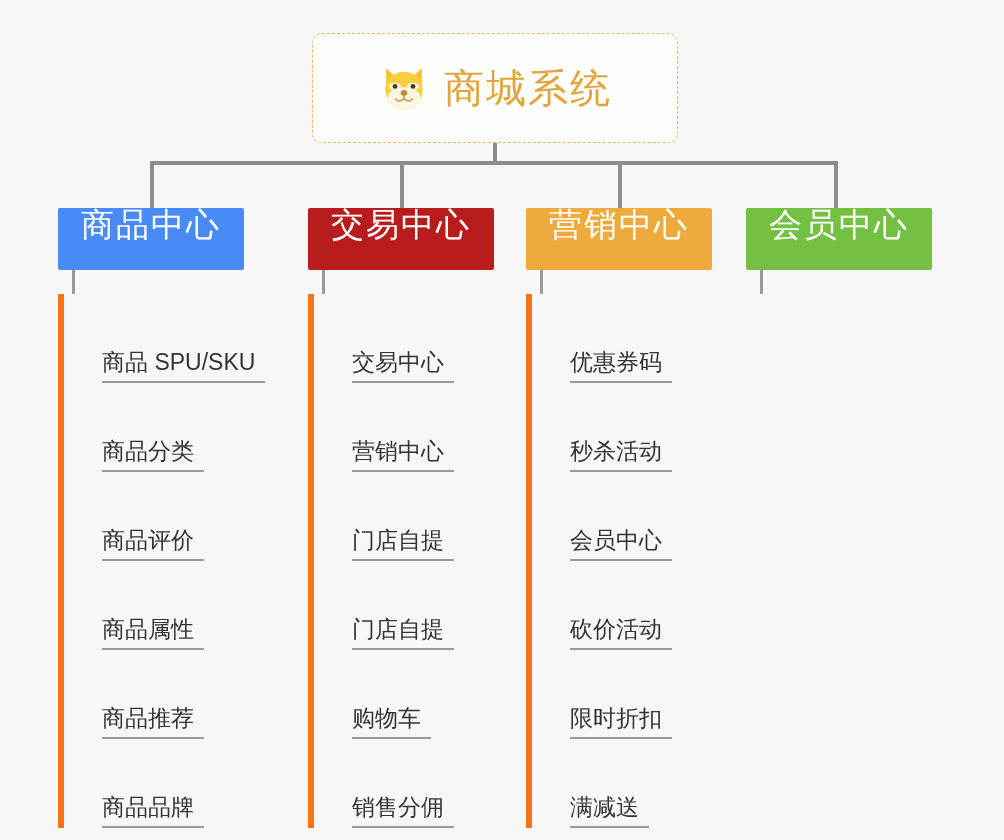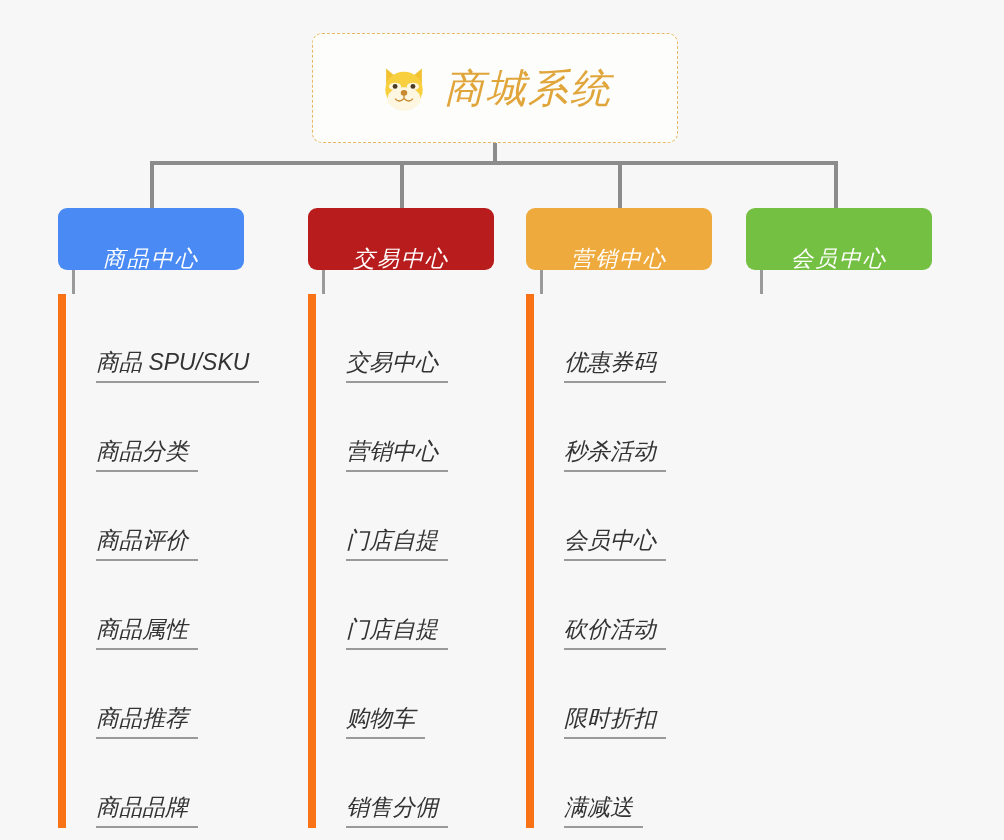--- a/index.html
+++ b/index.html
@@ -12,21 +12,20 @@
     background: #f7f7f7;
     font-family: "Liberation Sans", "DejaVu Sans", sans-serif;
     overflow: hidden;
     position: relative;
   }
 
   #mindmap {
     position: relative;
     width: 1004px;
     height: 840px;
-    font-style: italic;
   }
 
   
   .root-node {
     position: absolute;
     left: 312px;
     top: 33px;
     width: 366px;
     height: 110px;
     box-sizing: border-box;
@@ -76,43 +75,43 @@
   }
 
   
   .column {
     position: absolute;
     top: 208px;
     width: 186px;
   }
   .cat-header {
     height: 62px;
-    border-radius: 9px;
+    border-radius: 2px;
     display: flex;
-    align-items: flex-end;
+    align-items: flex-start;
     justify-content: center;
     color: #ffffff;
-    font-size: 22px;
+    font-size: 33px;
     letter-spacing: 2px;
     line-height: 1;
   }
   .cat-stem {
     position: absolute;
     left: 14px;
     top: 62px;
     width: 3px;
     height: 24px;
     background: #9a9a9a;
   }
 
   .item-list {
     position: relative;
     margin-top: 24px;
-    border-left: 8px solid #f97316;
-    padding-left: 4px;
+    border-left: 6px solid #f97316;
+    padding-left: 12px;
   }
   .item {
     position: relative;
     height: 89px;
     box-sizing: border-box;
     display: flex;
     align-items: flex-end;
   }
   .item-label {
     display: inline-block;

